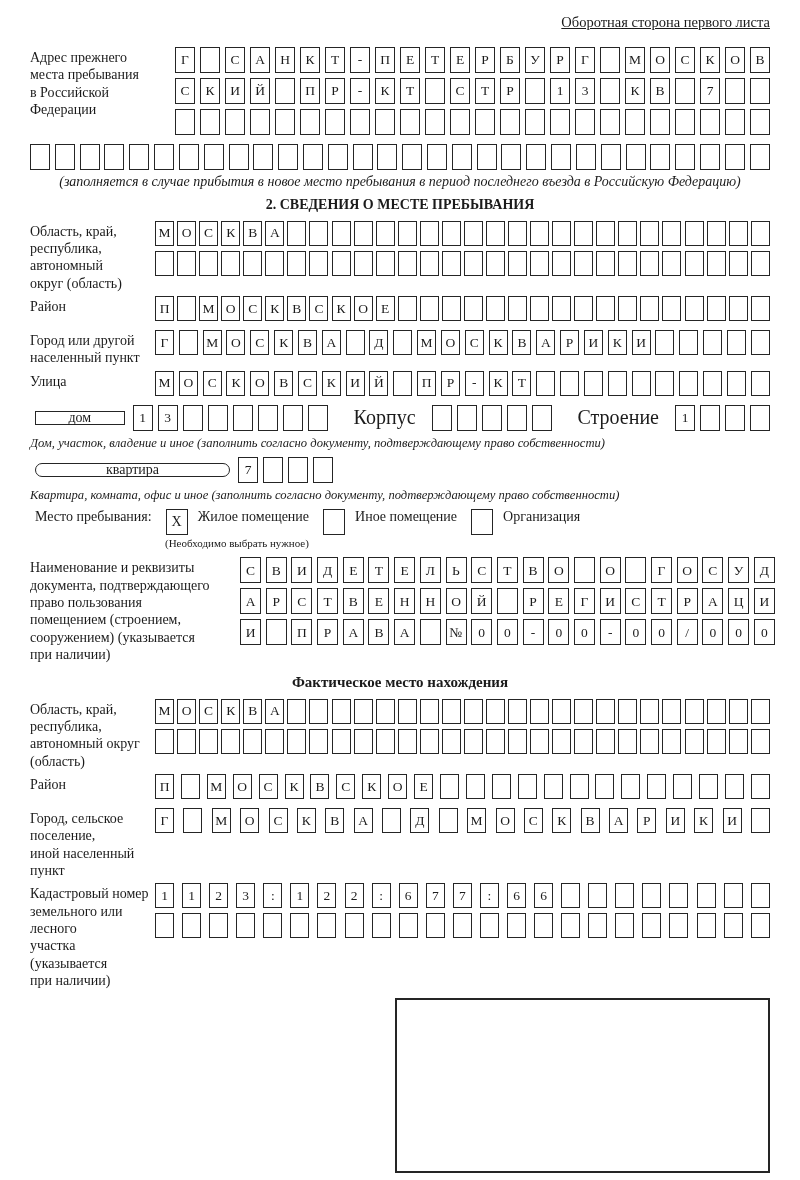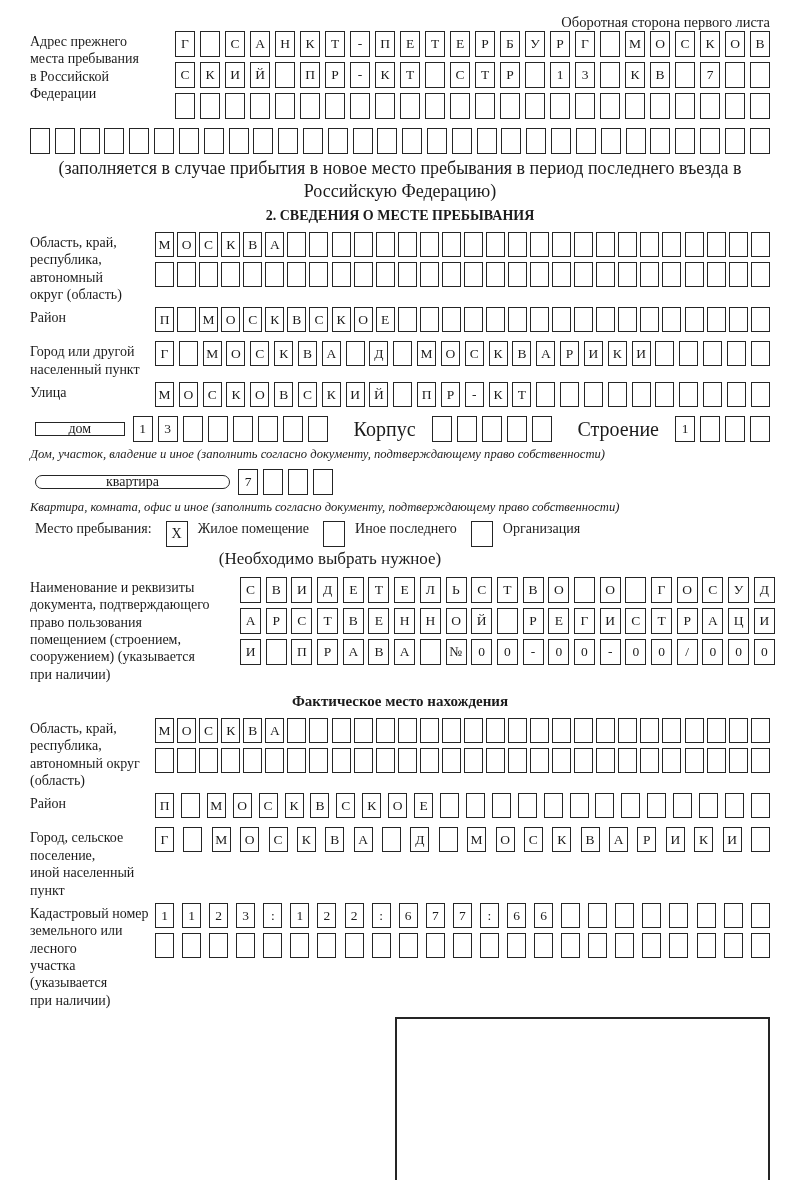--- a/index.html
+++ b/index.html
@@ -1,56 +1,56 @@
 <!DOCTYPE html>
 <html><head>
 <meta charset="utf-8">
 <style>
   html,body{margin:0;padding:0;background:#ffffff;}
   body{width:800px;height:1180px;overflow:hidden;color:#1b1b1b;
        font-family:"Liberation Serif","DejaVu Serif",serif;}
   .page{padding:14px 30px 0 30px;box-sizing:border-box;width:800px;}
 
-  .header-note{text-align:right;font-size:14.5px;}
+  .header-note{text-align:right;font-size:14.5px;margin-bottom:16px;text-decoration:underline;}
 
   
   .field{display:flex;align-items:flex-start;margin-bottom:4px;}
   .field-label{flex:0 0 125px;font-size:14px;line-height:1.24;white-space:pre-line;padding-top:2px;}
   .addr .field-label{flex:0 0 145px;}
   .rows{flex:1 1 auto;}
 
   .cellrow{display:flex;justify-content:space-between;margin-bottom:5px;}
   .cell{box-sizing:border-box;flex:0 0 auto;width:19px;height:25px;
         border:1.5px solid #252525;display:inline-flex;align-items:center;justify-content:center;
         font-size:13.5px;line-height:1;background:#fff;}
   .addr .cell,.wide-row .cell{width:20px;height:26px;}
   .doc-field .cell{width:21px;height:26px;}
 
   .wide-row{margin:0 0 3px 0;}
-  .note{font-size:18px;text-align:center;margin:0 0 4px 0;line-height:1.25;}
+  .note{font-size:14px;text-align:center;margin:0 0 4px 0;line-height:1.25;font-style:italic;}
 
   .sec-title{font-weight:bold;font-size:14px;text-align:center;margin:6px 0 8px 0;}
 
   
   .house-line{display:flex;align-items:center;margin:2px 0 4px 0;}
   .label-box{box-sizing:border-box;border:1.5px solid #252525;height:14px;
              display:flex;align-items:center;justify-content:center;font-size:14px;}
   .house-box{width:160px;margin-left:5px;}
   .apt-box{width:195px;margin-left:5px;border-radius:8px;}
   .inline-cells{display:flex;gap:5px;margin-left:8px;}
   .inline-cells .cell{width:20px;height:26px;}
   .inline-label{font-size:20px;margin-left:26px;margin-right:8px;}
   .small-note{font-size:12.6px;margin:0 0 6px 0;line-height:1.3;font-style:italic;}
 
   
   .stay-line{display:flex;margin:4px 0 2px 5px;font-size:14px;}
   .checkbox{box-sizing:border-box;width:22px;height:26px;border:1.5px solid #252525;
             display:inline-flex;align-items:center;justify-content:center;
             font-size:14px;margin:0 10px 0 14px;}
-  .stay-note{font-size:17px;text-align:center;width:330px;margin:0 0 8px 135px;}
+  .stay-note{font-size:11px;width:330px;margin:0 0 8px 135px;}
 
   .doc-field .field-label{flex:0 0 210px;}
   .doc-field .rows{flex:0 0 535px;margin-left:auto;}
 
   
   .sub-title{font-weight:bold;font-size:15px;text-align:center;margin:10px 0 8px 0;}
   .law-note{font-size:12.8px;text-align:center;line-height:1.45;margin-bottom:8px;}
 
   
   .stamp-wrap{margin-top:8px;margin-left:365px;width:375px;}
@@ -398,21 +398,21 @@
         <span class="cell"></span>
       </div>
   </div>
   <div class="small-note">Квартира, комната, офис и иное (заполнить согласно документу, подтверждающему право собственности)</div>
 
   <div class="stay-line">
     <span>Место пребывания:</span>
     <span class="checkbox">X</span>
     <span>Жилое помещение</span>
     <span class="checkbox"></span>
-    <span>Иное последнего</span>
+    <span>Иное помещение</span>
     <span class="checkbox"></span>
     <span>Организация</span>
   </div>
   <div class="stay-note">(Необходимо выбрать нужное)</div>
 
   <div class="field doc-field">
     <div class="field-label">Наименование и реквизиты
 документа, подтверждающего
 право пользования
 помещением (строением,

